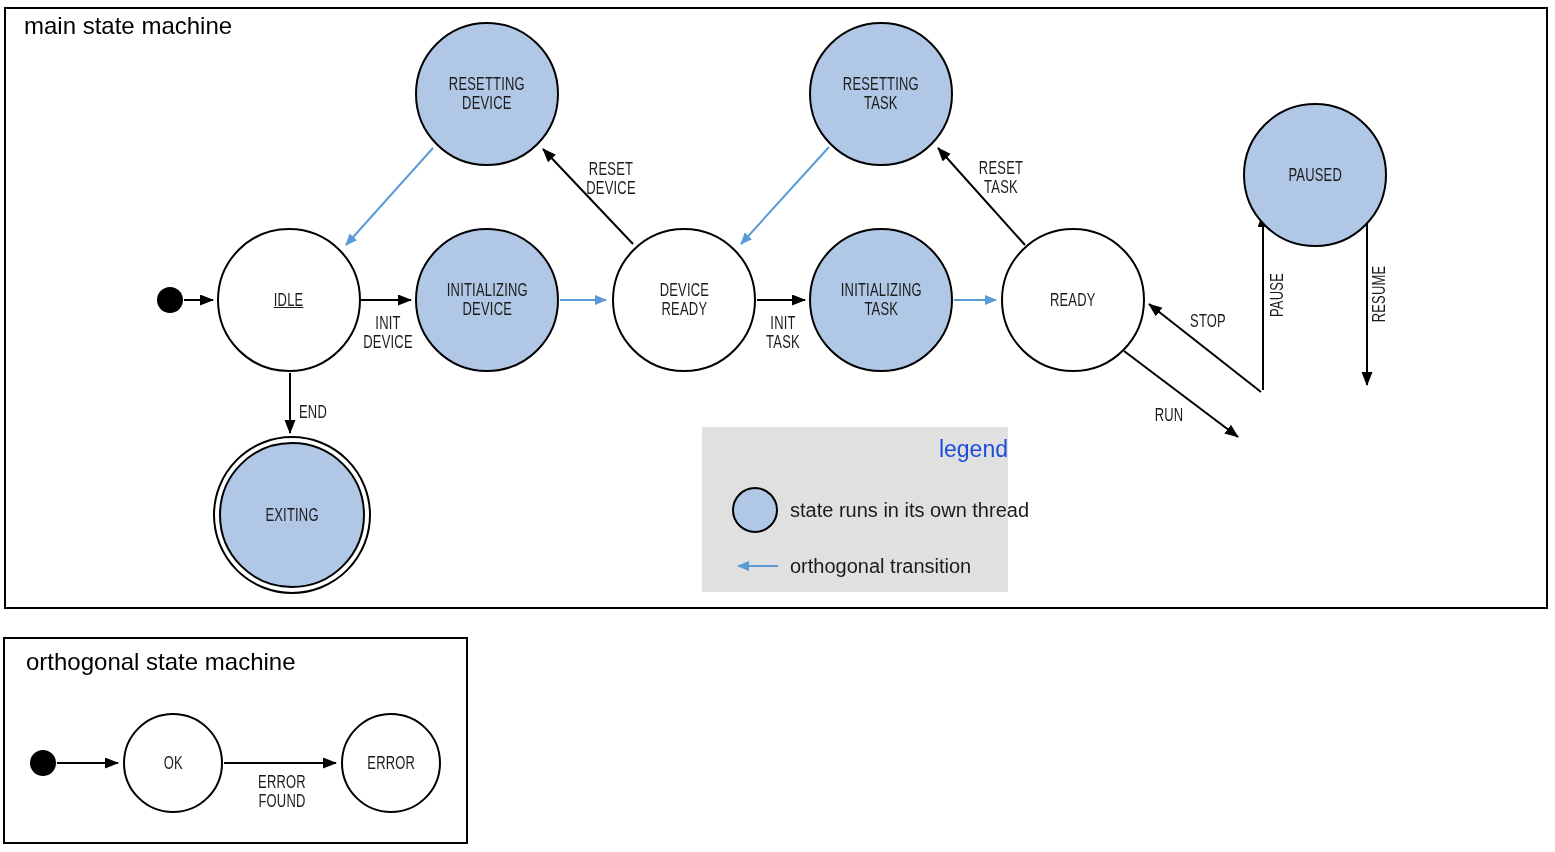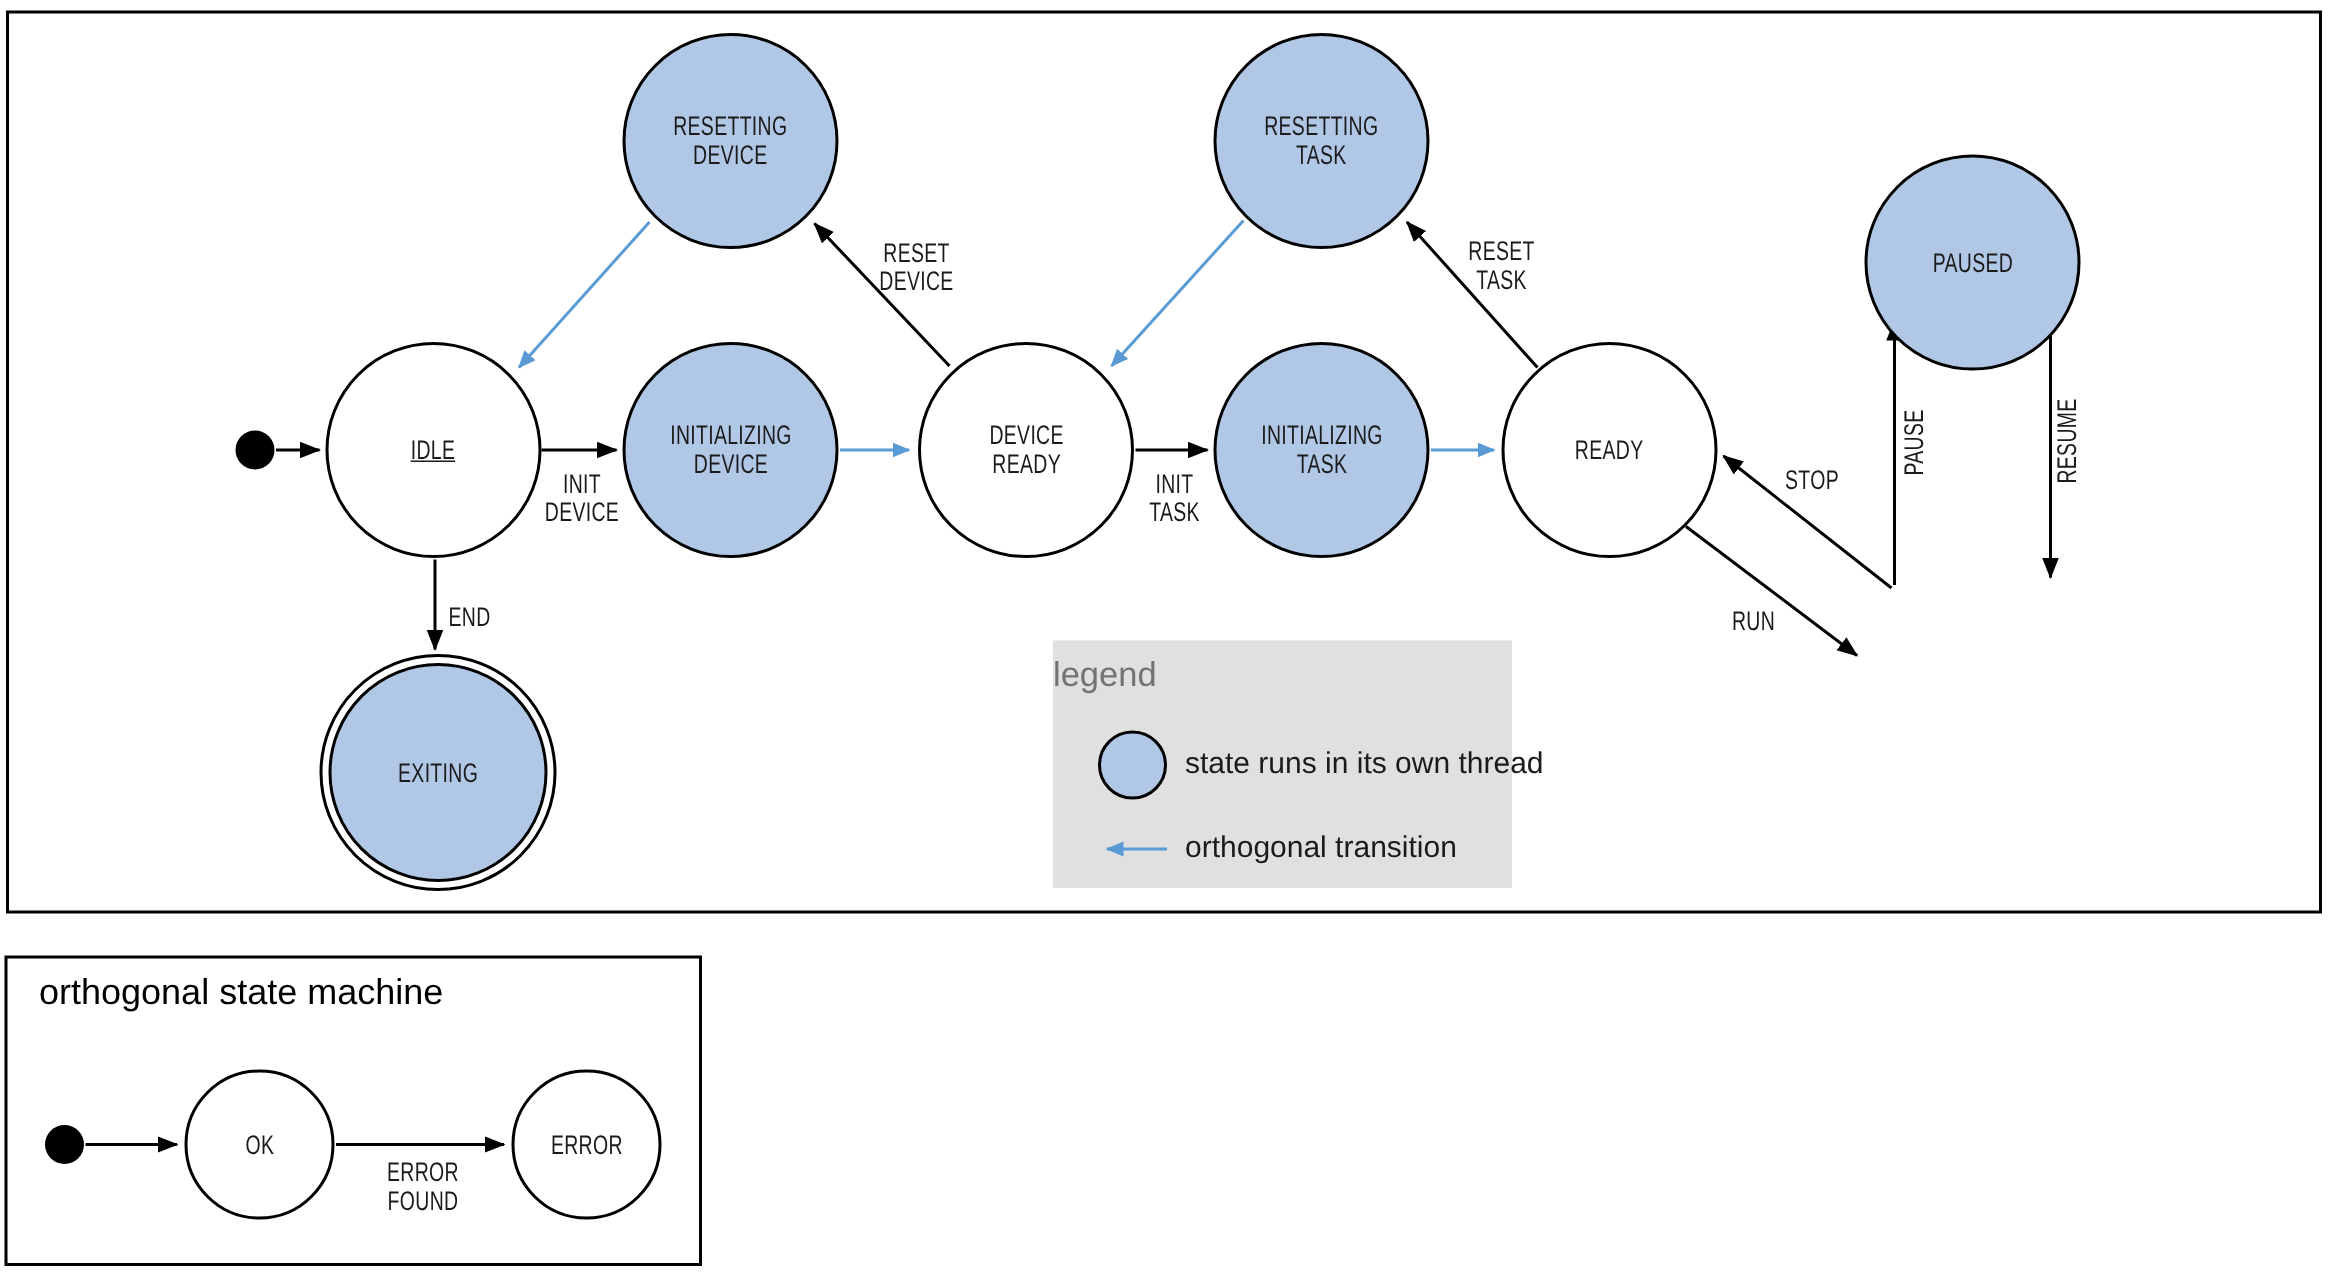--- a/index.html
+++ b/index.html
@@ -1,21 +1,21 @@
 <!DOCTYPE html>
 <html style="--thread-state-fill: #b0c7e6; --automatic-transition: #5b9bd5; --legend-background: #e0e0e0; --outline: #000000; --label-text: #1b1b1b;"><head>
 <meta charset="utf-8">
 <style>
   html,body{margin:0;padding:0;background:#fff;}
   .canvas{position:relative;width:1555px;height:852px;background:#fff;overflow:hidden;
           font-family:"Liberation Sans",sans-serif;color:var(--label-text,#1b1b1b);}
   .frame{position:absolute;border:2px solid var(--outline,#000);background:transparent;box-sizing:border-box;z-index:0;}
   .box-title{position:absolute;font-size:24px;color:#000;z-index:3;white-space:nowrap;}
   .legend-bg{position:absolute;background:var(--legend-background,#e0e0e0);z-index:0;}
-  .legend-title{position:absolute;font-size:23px;color:#737373;text-align:left;z-index:3;}
+  .legend-title{position:absolute;font-size:23px;color:#1d4ed8;text-align:right;z-index:3;}
   .legend-item-label{position:absolute;font-size:20px;transform:translateY(-50%);z-index:3;white-space:nowrap;}
   .edges{position:absolute;left:0;top:0;z-index:1;}
   .edge{stroke:var(--outline,#000);stroke-width:2;fill:none;}
   .edge.blue{stroke:var(--automatic-transition,#5b9bd5);}
   .mk-black{fill:var(--outline,#000);}
   .mk-blue{fill:var(--automatic-transition,#5b9bd5);}
   .state{position:absolute;box-sizing:border-box;border:2px solid var(--outline,#000);border-radius:50%;
          background:#fff;display:flex;align-items:center;justify-content:center;text-align:center;z-index:2;}
   .state.thread{background:var(--thread-state-fill,#b0c7e6);align-items:center;}
   .final-inner{position:absolute;inset:4px;box-sizing:border-box;border:2px solid var(--outline,#000);
@@ -28,20 +28,21 @@
   .tlabel.vert{transform:translate(-50%,-50%) rotate(-90deg);}
   .legend-swatch{position:absolute;box-sizing:border-box;border:2px solid var(--outline,#000);border-radius:50%;
         background:var(--thread-state-fill,#b0c7e6);z-index:2;}
 </style>
 </head>
 <body>
 
 <div class="canvas">
 
   <div class="frame" style="left:4px;top:7px;width:1544px;height:602px;"></div>
+  <div class="box-title" style="left:24px;top:12px;">main state machine</div>
 
   <div class="frame" style="left:3px;top:637px;width:465px;height:207px;"></div>
   <div class="box-title" style="left:26px;top:648px;">orthogonal state machine</div>
 
   <div class="legend-bg" style="left:702px;top:427px;width:306px;height:165px;"></div>
   <div class="legend-title" style="left:702px;top:436px;width:306px;">legend</div>
   <div class="legend-swatch" style="left:732px;top:487px;width:46px;height:46px;"></div>
   <div class="legend-item-label" style="left:790px;top:510px;">state runs in its own thread</div>
   <div class="legend-item-label" style="left:790px;top:566px;">orthogonal transition</div>
 

